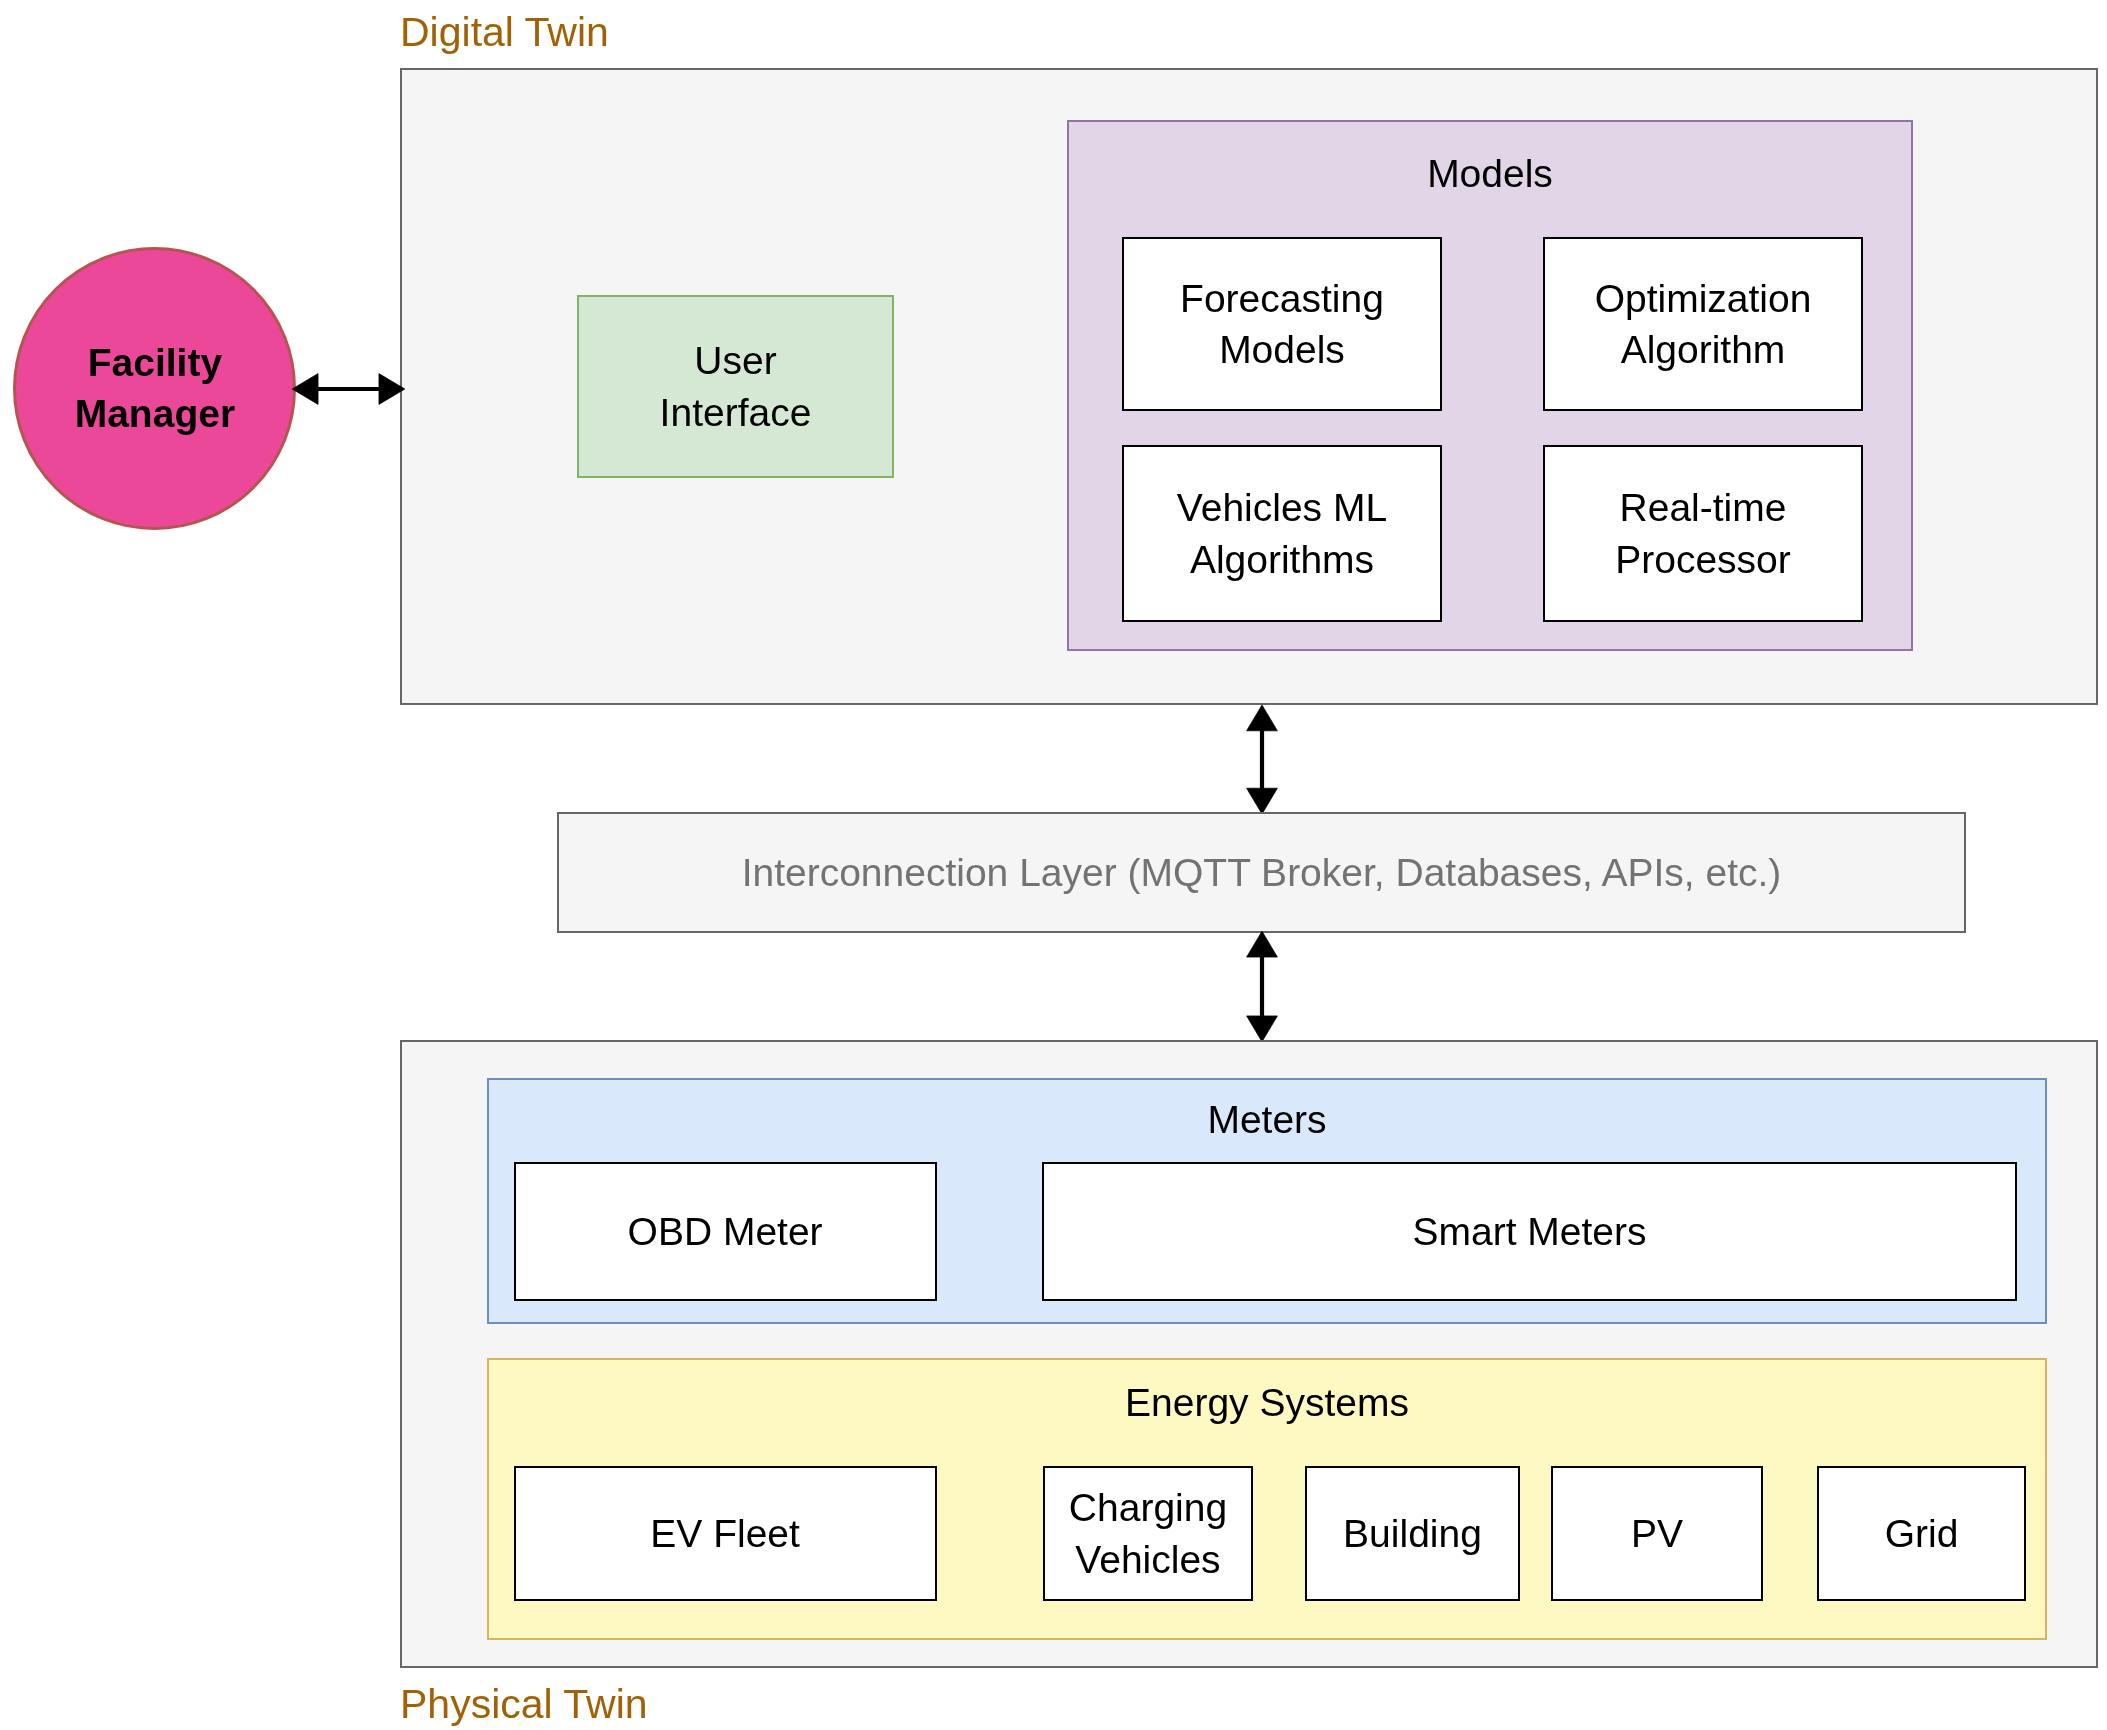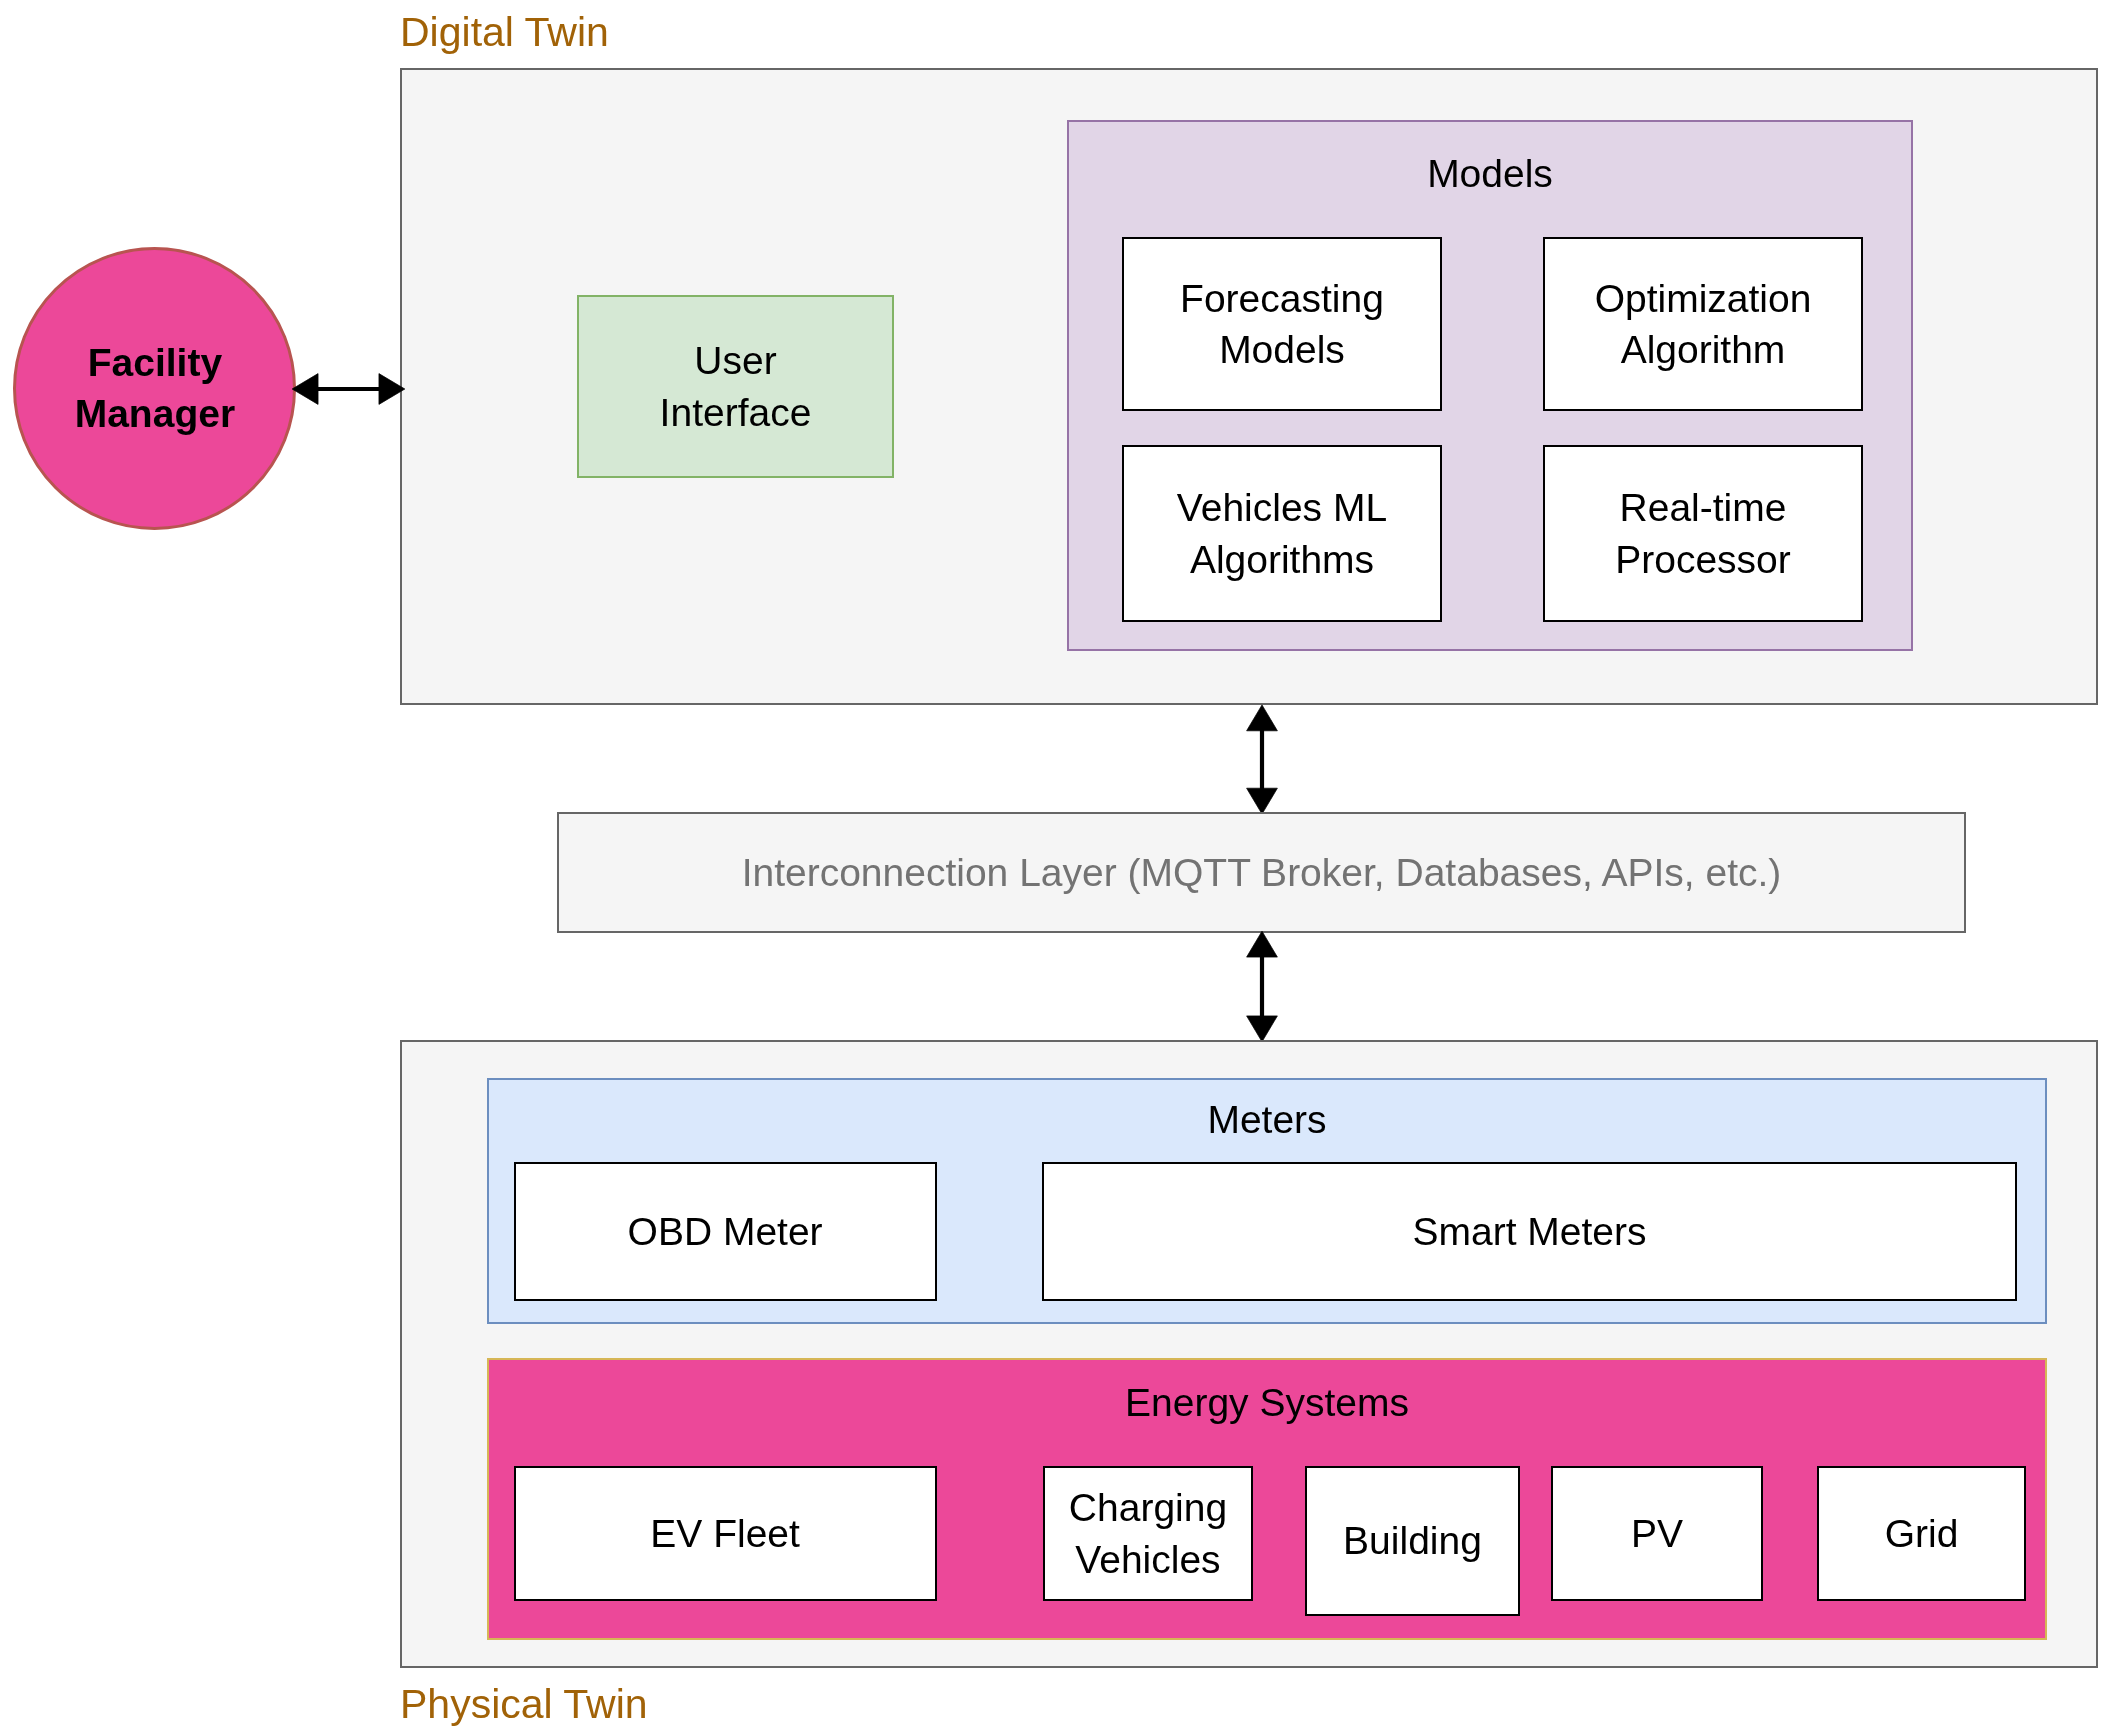--- a/index.html
+++ b/index.html
@@ -30,25 +30,25 @@
   #model-box-2 { left:53px;  top:323px; width:320px; height:177px; }
   #model-box-3 { left:474px; top:323px; width:320px; height:177px; }
   #arrow-v1        { left:1234px; top:704px; width:56px; height:111px; }
   #interconnect    { left:557px;  top:812px; width:1409px; height:121px; color:#737373; }
   #arrow-v2        { left:1234px; top:930px; width:56px; height:113px; }
   #pt-container    { left:400px;  top:1040px; width:1698px; height:628px; }
   #meters-group    { left:487px;  top:1078px; width:1560px; height:246px; background:#DAE8FC; border:2.1px solid #6C8EBF; }
   #meters-label    { top:18.3px; }
   #meter-box-0 { left:24.6px;  top:82px; width:423px;  height:139px; }
   #meter-box-1 { left:553px; top:82px; width:975px; height:139px; }
-  #energy-group    { left:487px;  top:1358px; width:1560px; height:282px; background:#ec4899; border:2.1px solid #D6B656; }
+  #energy-group    { left:487px;  top:1358px; width:1560px; height:282px; background:#fef9c3; border:2.1px solid #D6B656; }
   #energy-label    { top:21px; }
   #energy-box-0 { left:24.6px;   top:106px; width:423px; height:135px; }
   #energy-box-1 { left:554px;  top:106px; width:210px; height:135px; }
-  #energy-box-2 { left:816px; top:106px; width:215px; height:150px; }
+  #energy-box-2 { left:816px; top:106px; width:215px; height:135px; }
   #energy-box-3 { left:1062px; top:106px; width:212px; height:135px; }
   #energy-box-4 { left:1328px; top:106px; width:209px; height:135px; }
   #title-physical  { left:400px; top:1675px; width:1698px; height:59px; }
   svg line, svg polygon { stroke:#000000; }
   svg polygon { fill:#000000; }
 </style>
 </head>
 <body>
 
 <div id="canvas">

